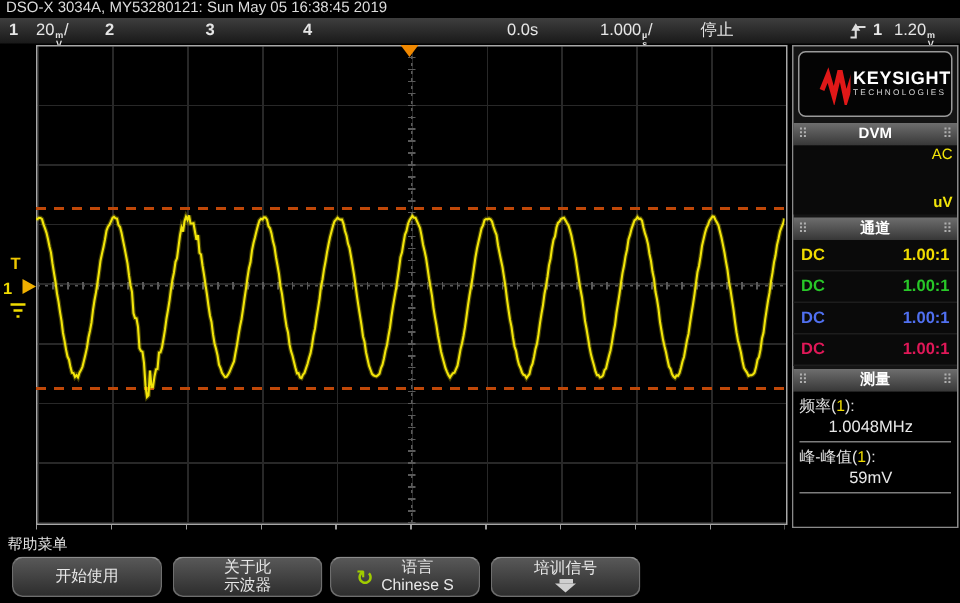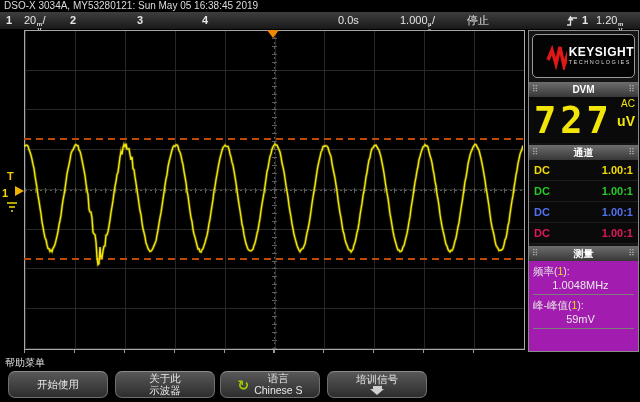--- a/index.html
+++ b/index.html
@@ -68,25 +68,25 @@
   .panel-hdr{position:relative;height:15px;margin-top:2px;flex:0 0 15px;
     background:linear-gradient(180deg,#6e6e6e,#373737);
     text-align:center;font-size:10px;font-weight:bold;color:#fff;line-height:15px;}
   .grip{position:absolute;top:0;font-size:9px;color:#b0b0b0;font-weight:normal;line-height:15px;}
   .grip.l{left:3px;} .grip.r{right:3px;}
   .dvm-display{position:relative;height:46px;flex:0 0 46px;background:#0a0a0a;}
   .dvm-value{position:absolute;left:5px;top:0;height:46px;line-height:48px;
     font-family:"DejaVu Sans Mono",monospace;font-weight:bold;font-size:37px;
     letter-spacing:4px;color:var(--wave);}
   .dvm-mode{position:absolute;right:3px;top:1px;font-size:10px;font-weight:normal;color:var(--wave);}
-  .dvm-unit{position:absolute;right:3px;bottom:14px;font-size:14px;font-weight:bold;color:var(--wave);}
+  .dvm-unit{position:absolute;right:3px;bottom:2px;font-size:10px;font-weight:bold;color:var(--wave);}
   .ch-rows{background:#0a0a0a;}
   .ch-row{height:20px;display:flex;justify-content:space-between;align-items:center;
     padding:0 5px;font-size:11px;font-weight:bold;border-bottom:1px solid #1d1d1d;}
-  .meas-body{flex:1 1 auto;background:#a21caf;padding:3px 4px 16px 4px;}
+  .meas-body{flex:1 1 auto;background:#000000;padding:3px 4px 16px 4px;}
   .meas-label{font-size:10.5px;color:#e4e4e4;line-height:14px;}
   .meas-label .yel{color:var(--ch1);}
   .meas-value{font-size:11px;color:#e8e8e8;text-align:center;padding:1px 6px 3px 0;
     border-bottom:1px solid #7d7d7d;margin-bottom:3px;}
 
   
   .menu-title{position:absolute;left:5px;top:356px;font-size:10px;color:#e2e2e2;}
   .softkey{position:absolute;top:371px;height:27px;width:100px;box-sizing:border-box;
     background:linear-gradient(180deg,#585858,#2d2d2d);
     border:1px solid #6e6e6e;border-top-color:#8c8c8c;border-radius:7px;
@@ -167,21 +167,20 @@
         <div class="brand-sub">TECHNOLOGIES</div>
       </div>
     </div>
 
     <div class="panel-hdr">
       <span class="grip l">⠿</span>
       <span>DVM</span>
       <span class="grip r">⠿</span>
     </div>
     <div class="dvm-display">
-      <div class="dvm-value">727</div>
       <div class="dvm-mode">AC</div>
       <div class="dvm-unit">uV</div>
     </div>
 
     <div class="panel-hdr">
       <span class="grip l">⠿</span>
       <span>通道</span>
       <span class="grip r">⠿</span>
     </div>
     <div class="ch-rows">

